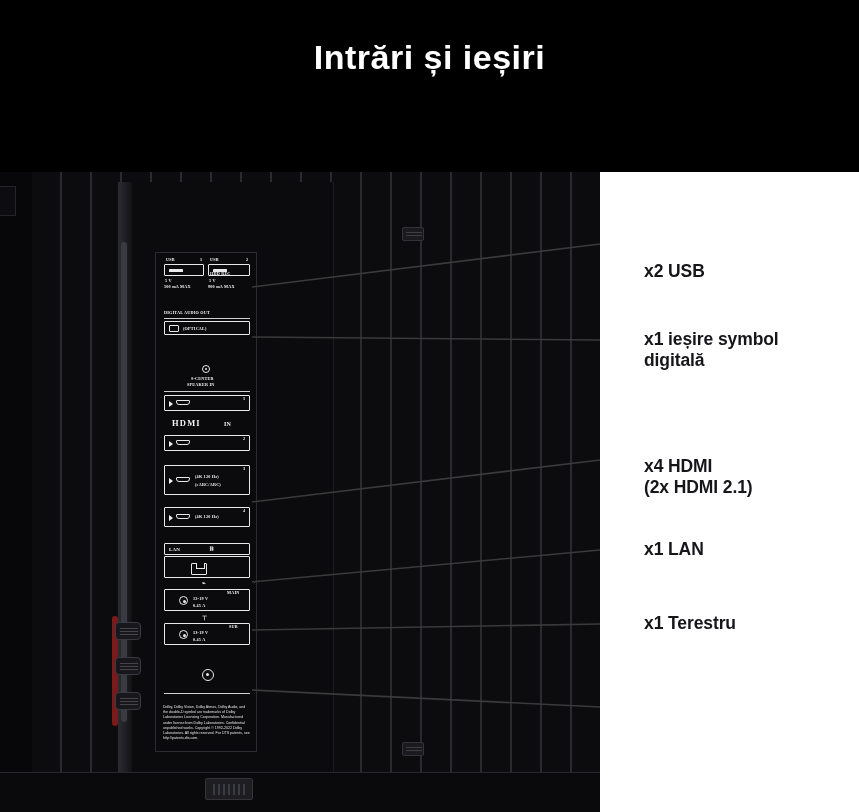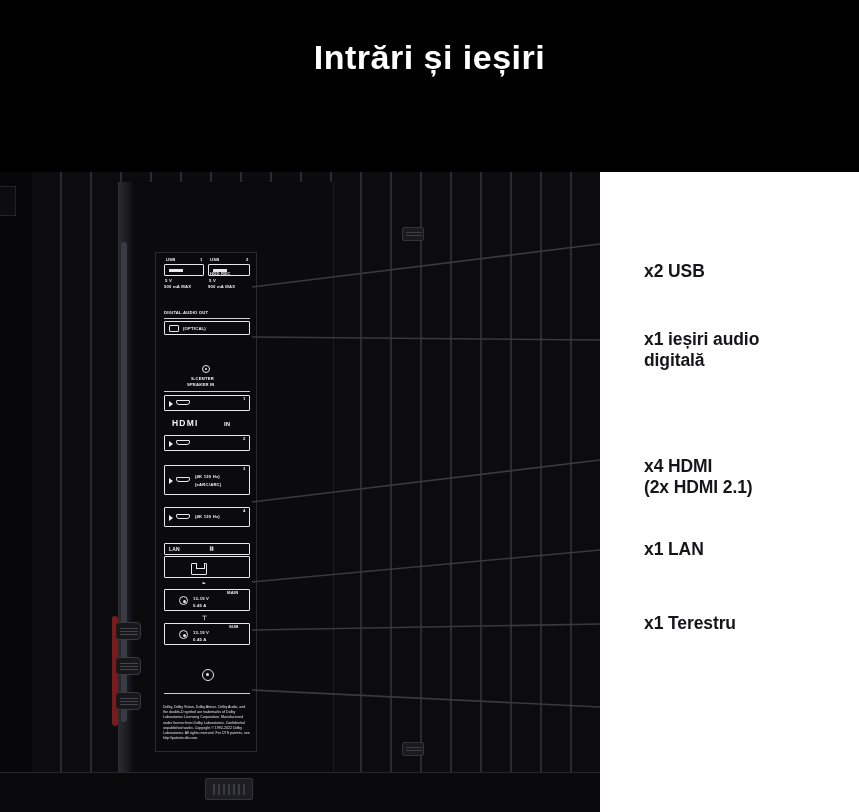--- a/index.html
+++ b/index.html
@@ -174,21 +174,21 @@
   
   .box {
     position: absolute;
     background: #0b0b0d;
     border: 1px solid #e9e9e9;
     border-radius: 1px;
   }
   .lbl {
     position: absolute;
     color: #f2f2f2;
-    font-family: Liberation Sans, sans-serif;
+    font-family: Liberation Serif, serif;
     font-weight: bold;
     letter-spacing: 0.2px;
     white-space: nowrap;
     line-height: 1;
   }
   .lbl.t5 { font-size: 4.2px; }
   .lbl.t6 { font-size: 5px; }
   .lbl.t7 { font-size: 6px; }
   .lbl.t9 { font-size: 8.5px; }
 
@@ -467,21 +467,21 @@
       <line x1="600" y1="168" x2="638" y2="168"></line>
       <line x1="600" y1="288" x2="638" y2="288"></line>
       <line x1="600" y1="378" x2="638" y2="378"></line>
       <line x1="600" y1="452" x2="638" y2="452"></line>
       <line x1="600" y1="535" x2="638" y2="535"></line>
     </g>
   </svg>
 
   <div id="panel">
     <div class="caption" style="top:61px;margin-top:28px;">x2 USB</div>
-    <div class="caption" style="top:157px;">x1 ieșiri audio
+    <div class="caption" style="top:157px;">x1 ieșire symbol
 digitală</div>
     <div class="caption" style="top:256px;margin-top:28px;">x4 HDMI
 (2x HDMI 2.1)</div>
     <div class="caption" style="top:367px;">x1 LAN</div>
     <div class="caption" style="top:441px;">x1 Terestru</div>
   </div>
 
 </div>
 
 </body></html>

